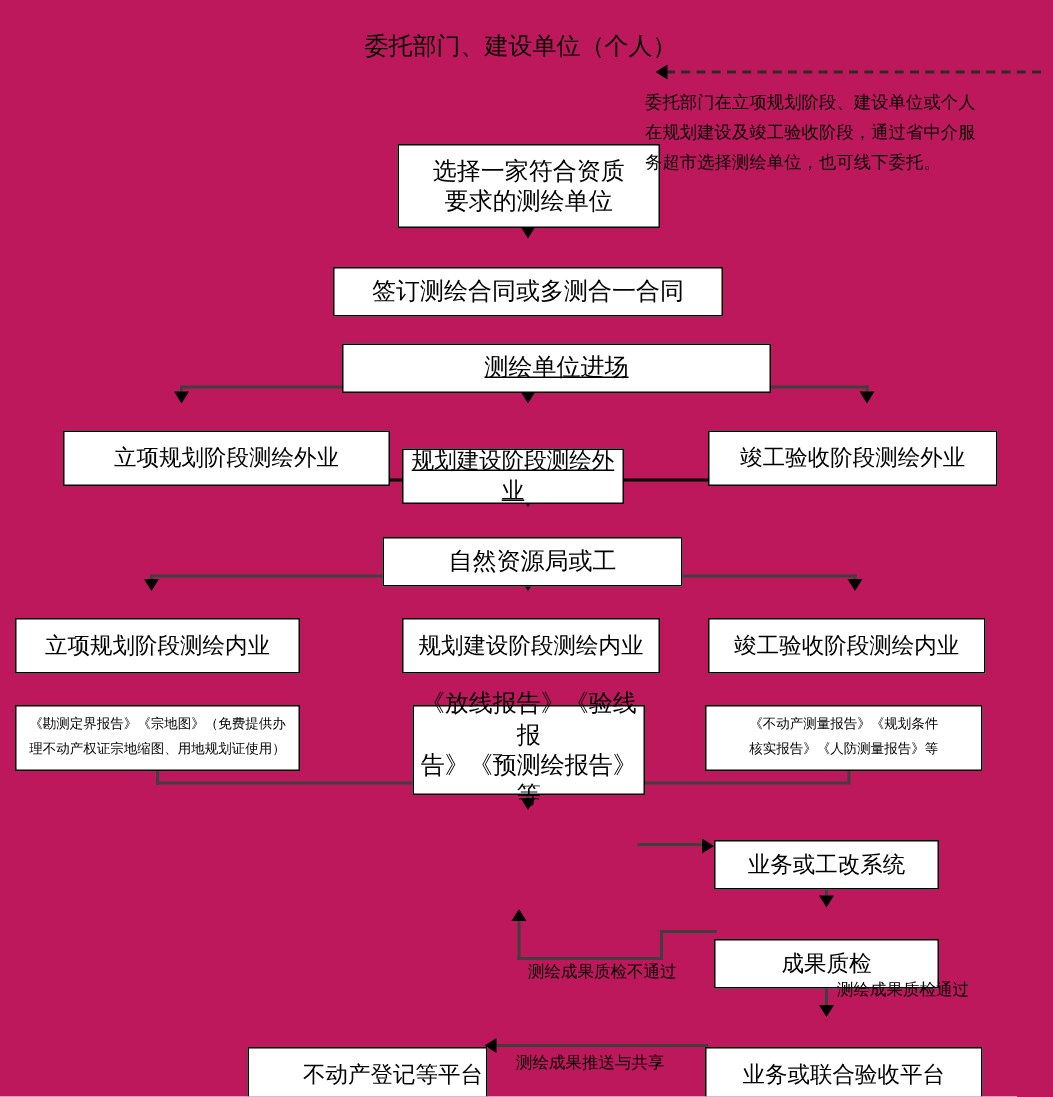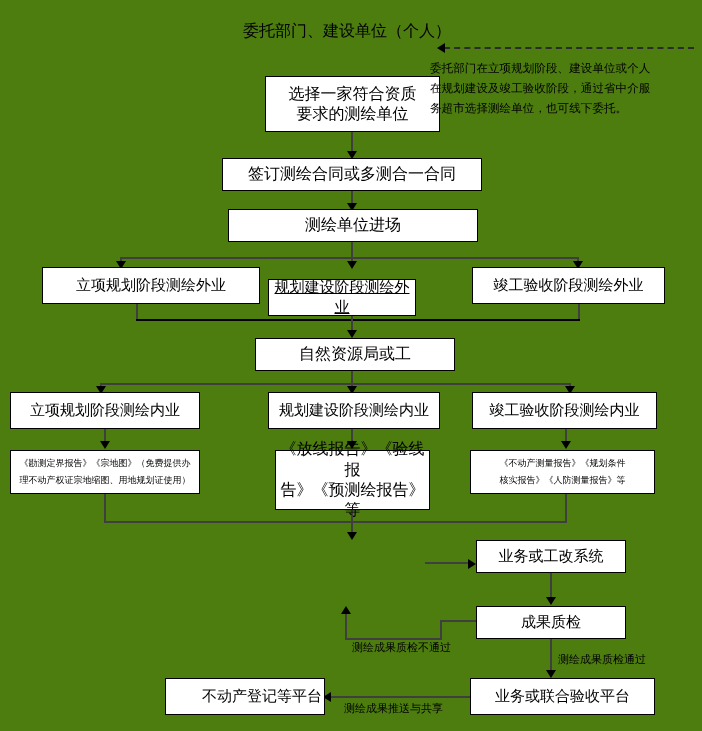--- a/index.html
+++ b/index.html
@@ -5,36 +5,37 @@
   html,body{margin:0;padding:0;background:#ffffff;}
   body{
     font-family:"DejaVu Sans","Liberation Sans",sans-serif;
     color:#000;
     -webkit-font-smoothing:none;
   }
   #canvas{
     position:relative;
     width:702px;
     height:731px;
-    background:#4d7c0f;
+    background:#be185d;
     overflow:hidden;
   }
   
   .box{
     position:absolute;
     box-sizing:border-box;
     border:1px solid #000;
     background:#ffffff;
     display:flex;
     align-items:center;
     justify-content:center;
     text-align:center;
     line-height:1.28;
     white-space:pre-line;
     z-index:3;
+    margin-top:20px;
   }
   .t16{font-size:16px;}
   .t15{font-size:15px;}
   .t9 {font-size:9px;line-height:1.9;}
   
   .ftext{
     position:absolute;
     white-space:pre-line;
     z-index:4;
   }
@@ -102,21 +103,21 @@
 
   <div class="box t16" style="left:265px;top:76px;width:175px;height:56px;">选择一家符合资质
 要求的测绘单位</div>
   <div class="ln lnv" style="left:351px;top:132px;height:22px;"></div>
   <div class="arrow ar-down" style="left:347px;top:151px;"></div>
 
   <div class="box t16" style="left:222px;top:158px;width:260px;height:33px;">签订测绘合同或多测合一合同</div>
   <div class="ln lnv" style="left:351px;top:191px;height:18px;"></div>
   <div class="arrow ar-down" style="left:347px;top:203px;"></div>
 
-  <div class="box t16" style="left:228px;top:209px;width:250px;height:33px;">测绘单位进场</div>
+  <div class="box t16" style="left:228px;top:209px;width:286px;height:33px;text-decoration:underline;">测绘单位进场</div>
 
   <div class="ln lnv" style="left:351px;top:242px;height:17px;"></div>
   <div class="ln lnh" style="left:121px;top:257px;width:458px;"></div>
   <div class="ln lnv" style="left:120px;top:257px;height:10px;"></div>
   <div class="ln lnv" style="left:577px;top:257px;height:10px;"></div>
   <div class="ln lnv" style="left:351px;top:257px;height:10px;"></div>
   <div class="arrow ar-down" style="left:116px;top:261px;"></div>
   <div class="arrow ar-down" style="left:347px;top:261px;"></div>
   <div class="arrow ar-down" style="left:573px;top:261px;"></div>
 

